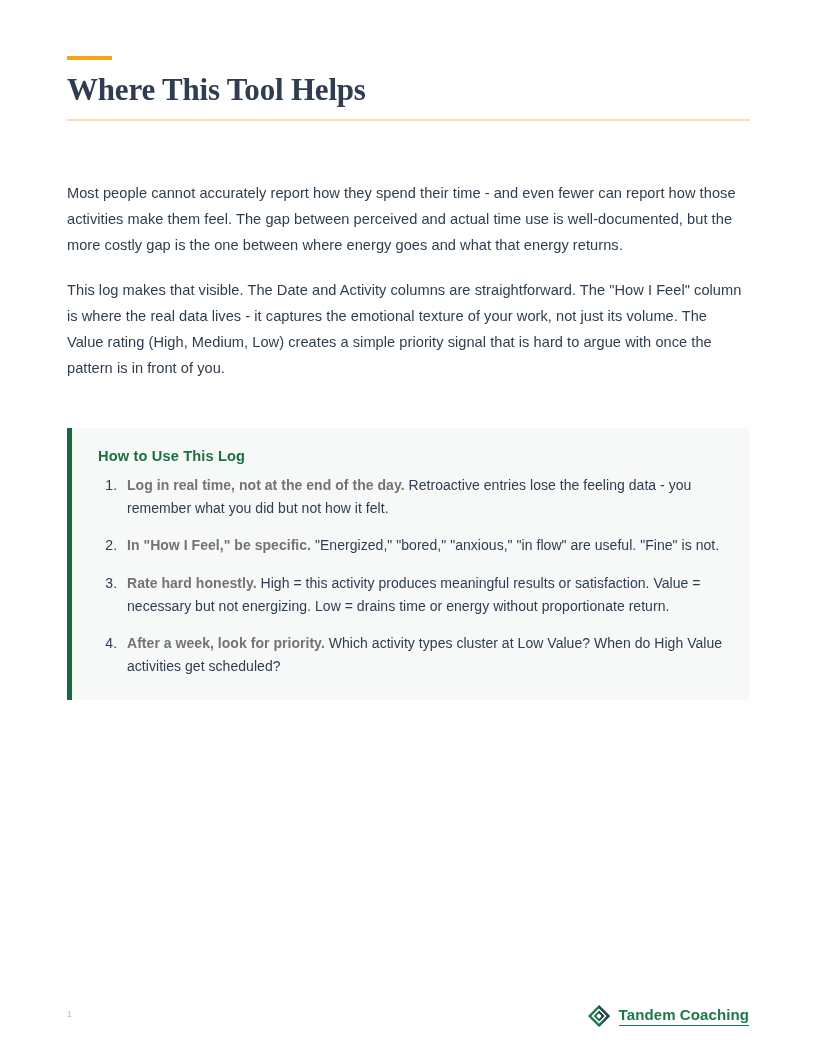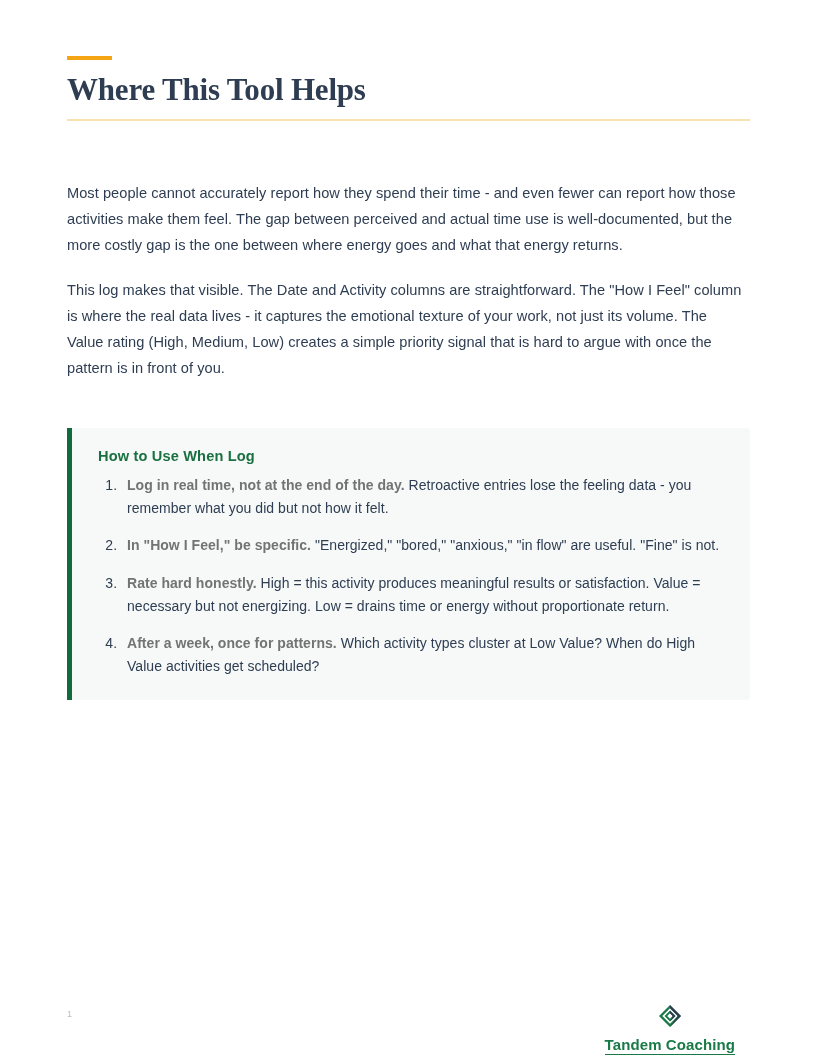--- a/index.html
+++ b/index.html
@@ -128,26 +128,25 @@
     position: absolute;
     left: 67px;
     top: 1009px;
     font-size: 9px;
     color: #b9bfc8;
     letter-spacing: 0.3px;
   }
 
   .brand {
     position: absolute;
-    right: 81px;
+    right: 67px;
     top: 1004px;
     display: flex;
     align-items: center;
     gap: 8px;
-    flex-direction: column;
   }
 
   .brand-mark {
     width: 24px;
     height: 24px;
     display: block;
     flex: 0 0 auto;
   }
 
   .brand-name {
@@ -170,33 +169,33 @@
   <h1 class="page-title">Where This Tool Helps</h1>
 
   <div class="title-rule"></div>
 
   <div class="body-block">
     <p>Most people cannot accurately report how they spend their time - and even fewer can report how those activities make them feel. The gap between perceived and actual time use is well-documented, but the more costly gap is the one between where energy goes and what that energy returns.</p>
     <p>This log makes that visible. The Date and Activity columns are straightforward. The "How I Feel" column is where the real data lives - it captures the emotional texture of your work, not just its volume. The Value rating (High, Medium, Low) creates a simple priority signal that is hard to argue with once the pattern is in front of you.</p>
   </div>
 
   <div class="callout">
-    <div class="callout-title">How to Use When Log</div>
+    <div class="callout-title">How to Use This Log</div>
     <ol>
       <li>
         <span class="lead">Log in real time, not at the end of the day.</span><span> Retroactive entries lose the feeling data - you remember what you did but not how it felt.</span>
       </li>
       <li>
         <span class="lead">In "How I Feel," be specific.</span><span> "Energized," "bored," "anxious," "in flow" are useful. "Fine" is not.</span>
       </li>
       <li>
         <span class="lead">Rate hard honestly.</span><span> High = this activity produces meaningful results or satisfaction. Value = necessary but not energizing. Low = drains time or energy without proportionate return.</span>
       </li>
       <li>
-        <span class="lead">After a week, once for patterns.</span><span> Which activity types cluster at Low Value? When do High Value activities get scheduled?</span>
+        <span class="lead">After a week, look for priority.</span><span> Which activity types cluster at Low Value? When do High Value activities get scheduled?</span>
       </li>
     </ol>
   </div>
 
   <div class="page-number">1</div>
 
   <div class="brand">
     <svg class="brand-mark" viewBox="0 0 48 48" aria-hidden="true">
 
       <path d="M24 2 L46 24 L24 46 L2 24 Z M24 8.5 L8.5 24 L24 39.5 L39.5 24 Z" fill="#1a7a47" fill-rule="evenodd"></path>

